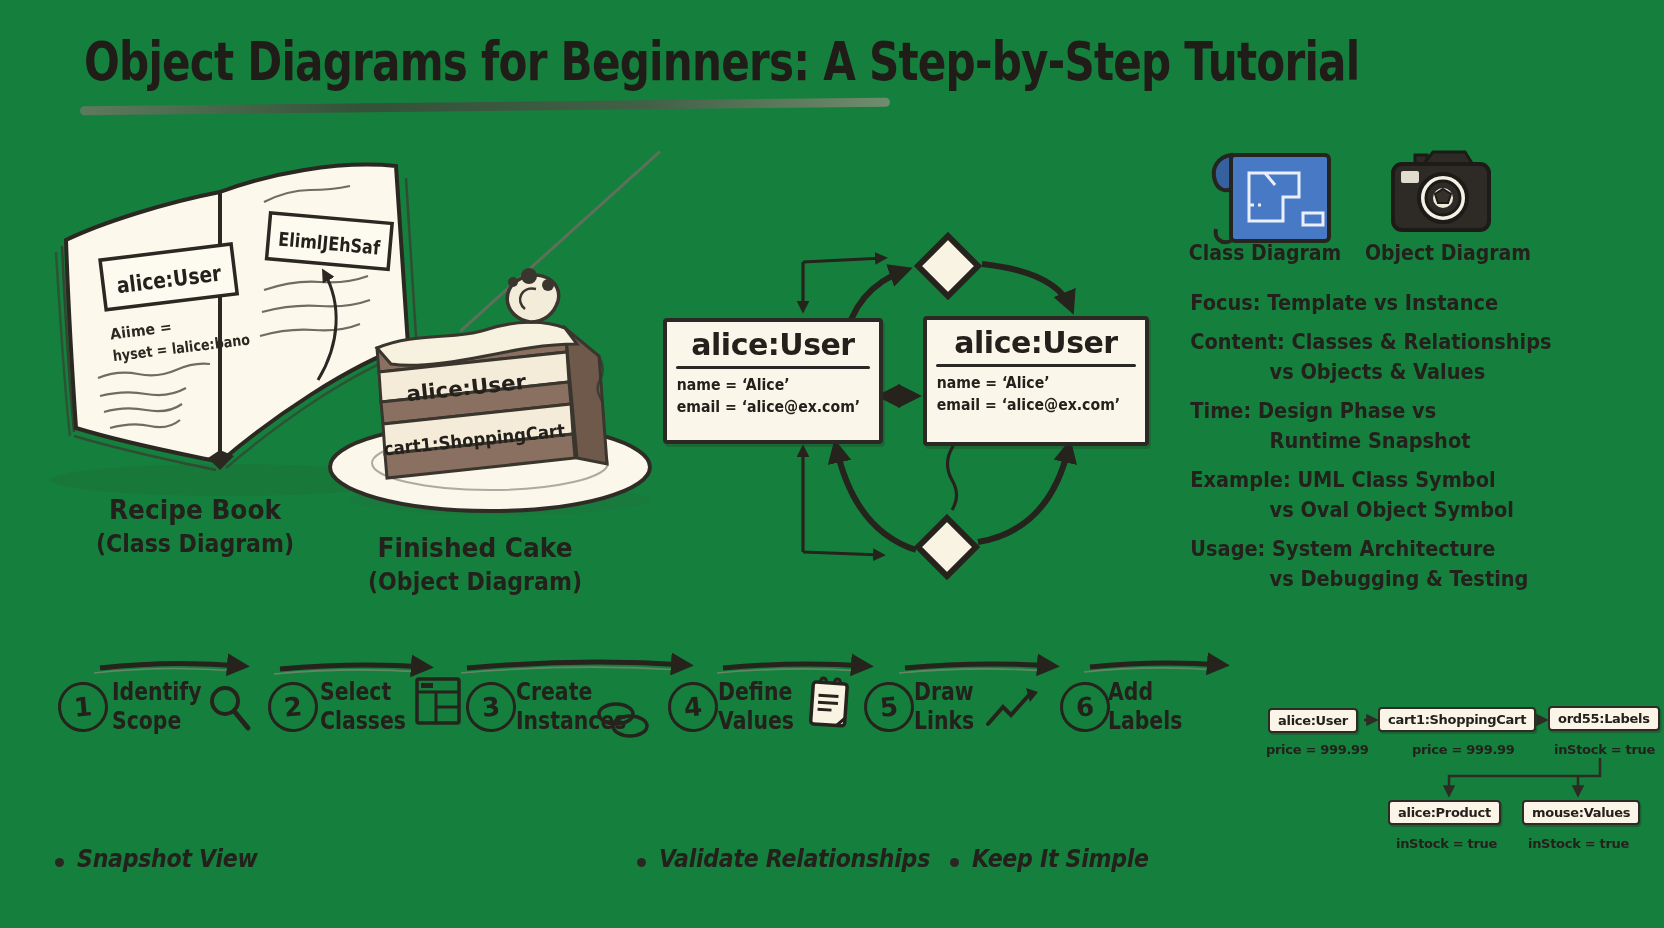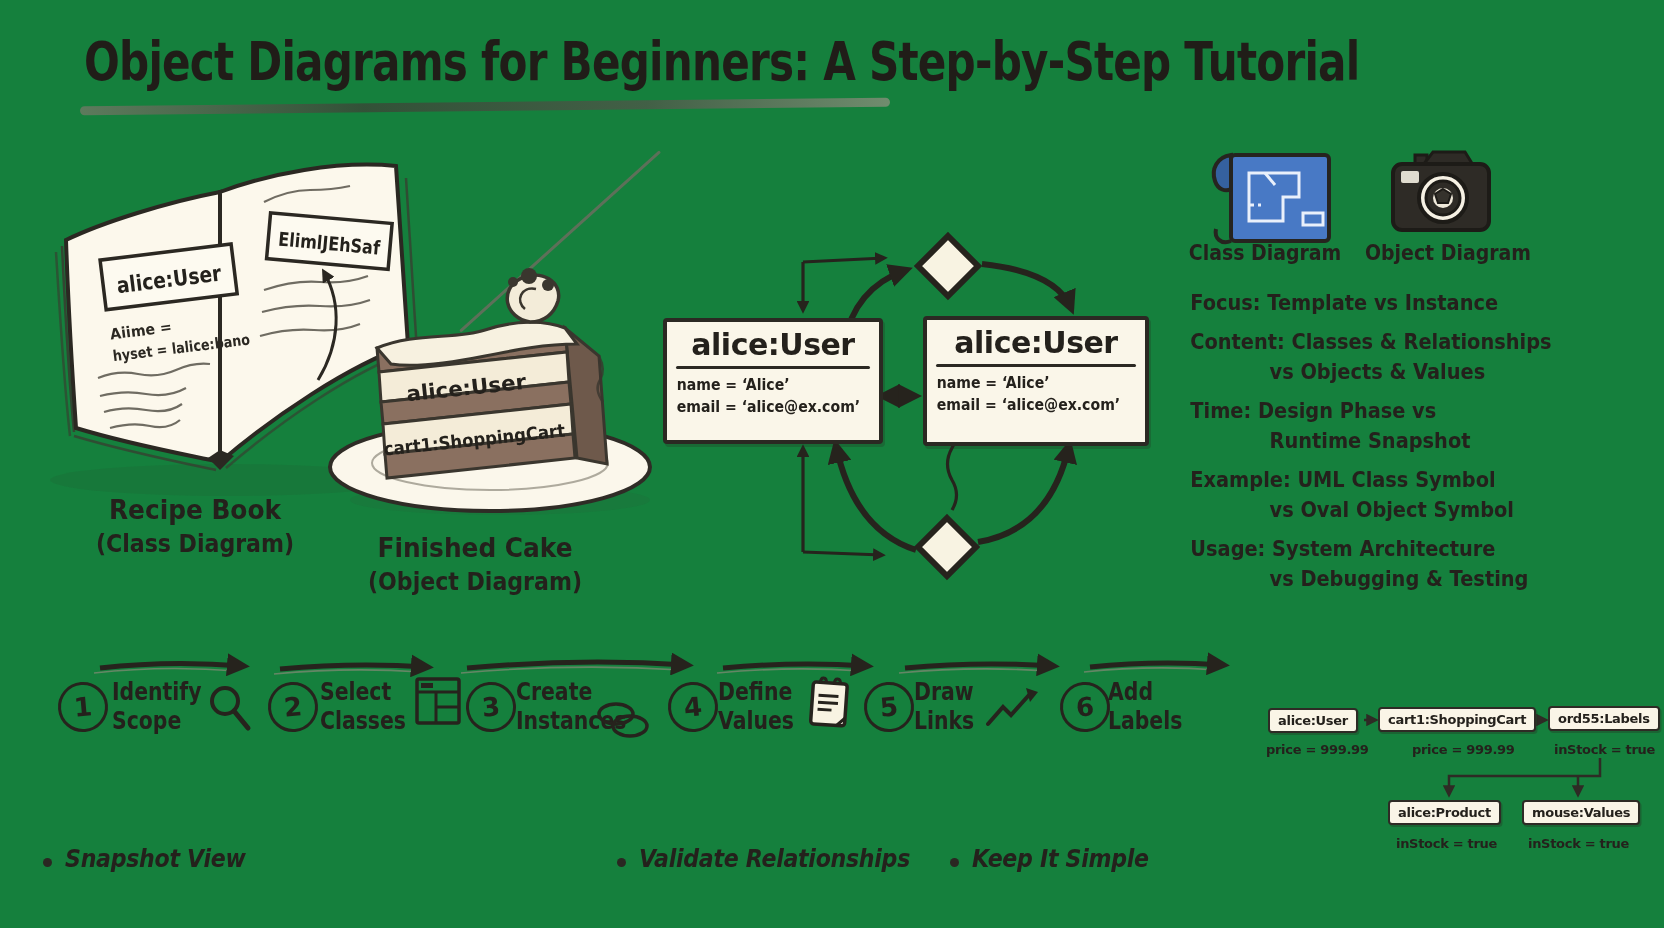--- a/index.html
+++ b/index.html
@@ -313,25 +313,25 @@
     <div class="mini-node" style="left:284px;top:54px">ord55:Labels</div>
     <div class="mini-node" style="left:124px;top:148px">alice:Product</div>
     <div class="mini-node" style="left:258px;top:148px">mouse:Values</div>
     <div class="mini-attr" style="left:2px;top:90px">price = 999.99</div>
     <div class="mini-attr" style="left:148px;top:90px">price = 999.99</div>
     <div class="mini-attr" style="left:290px;top:90px">inStock = true</div>
     <div class="mini-attr" style="left:132px;top:184px">inStock = true</div>
     <div class="mini-attr" style="left:264px;top:184px">inStock = true</div>
   </div>
 
-  <div class="takeaway" style="left:43px;top:845px">
+  <div class="takeaway" style="left:55px;top:845px">
     <div class="dot"></div>
     <span class="txt">Snapshot View</span>
   </div>
-  <div class="takeaway" style="left:617px;top:845px">
+  <div class="takeaway" style="left:637px;top:845px">
     <div class="dot"></div>
     <span class="txt">Validate Relationships</span>
   </div>
   <div class="takeaway" style="left:950px;top:845px">
     <div class="dot"></div>
     <span class="txt">Keep It Simple</span>
   </div>
 
 </div>
 

